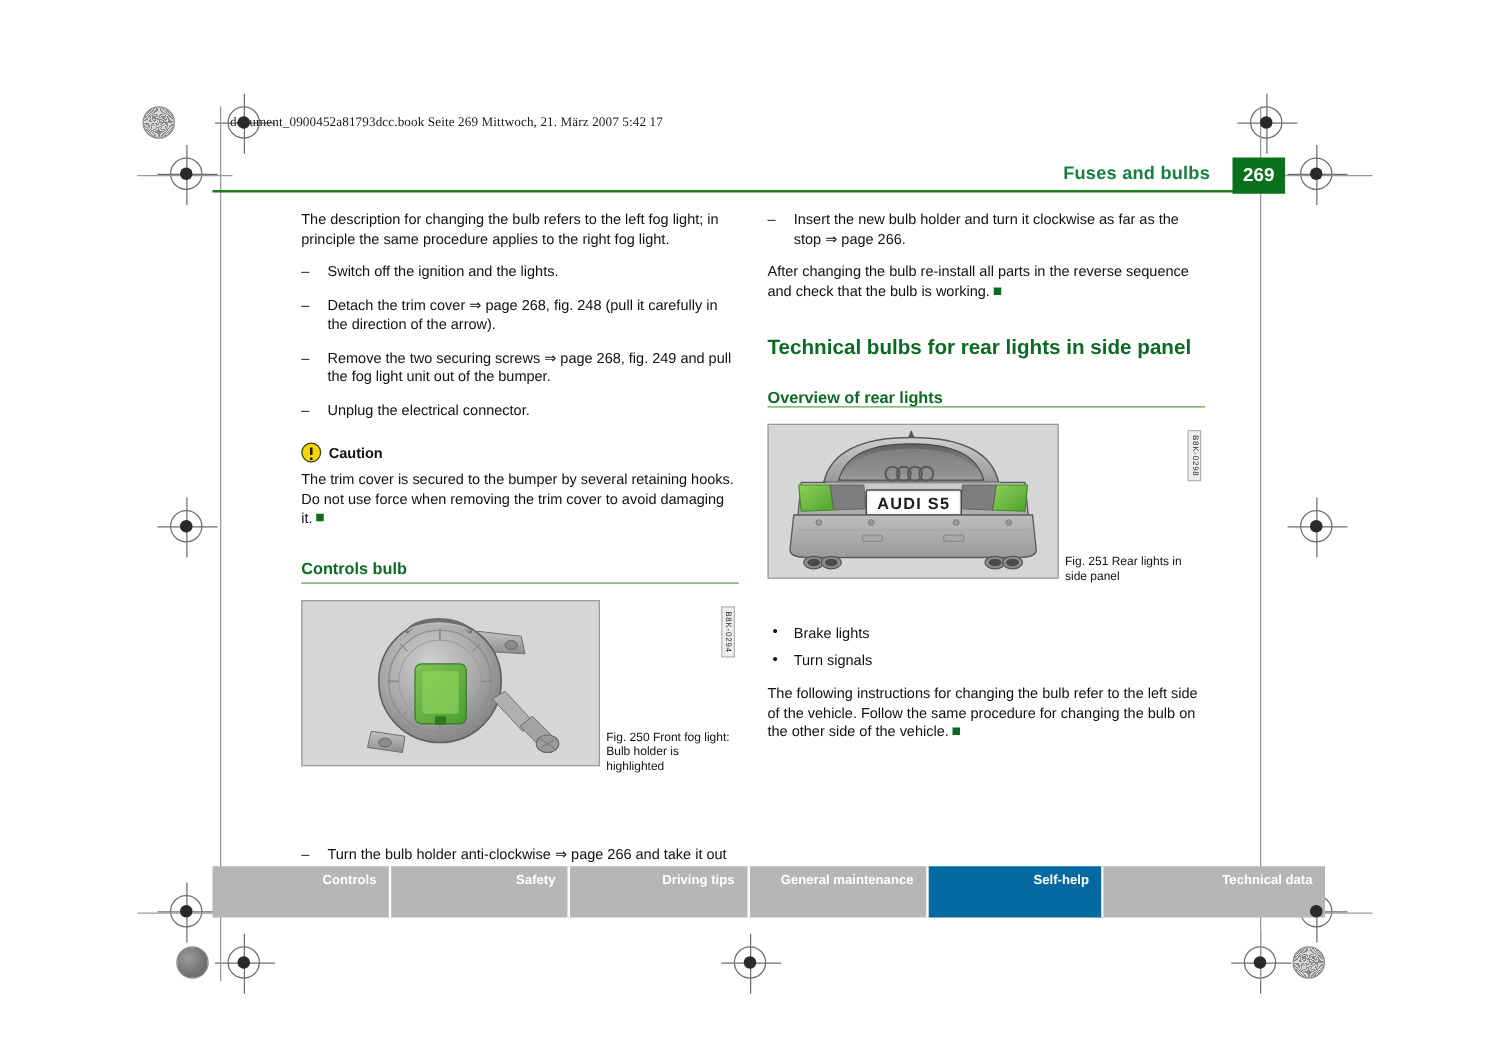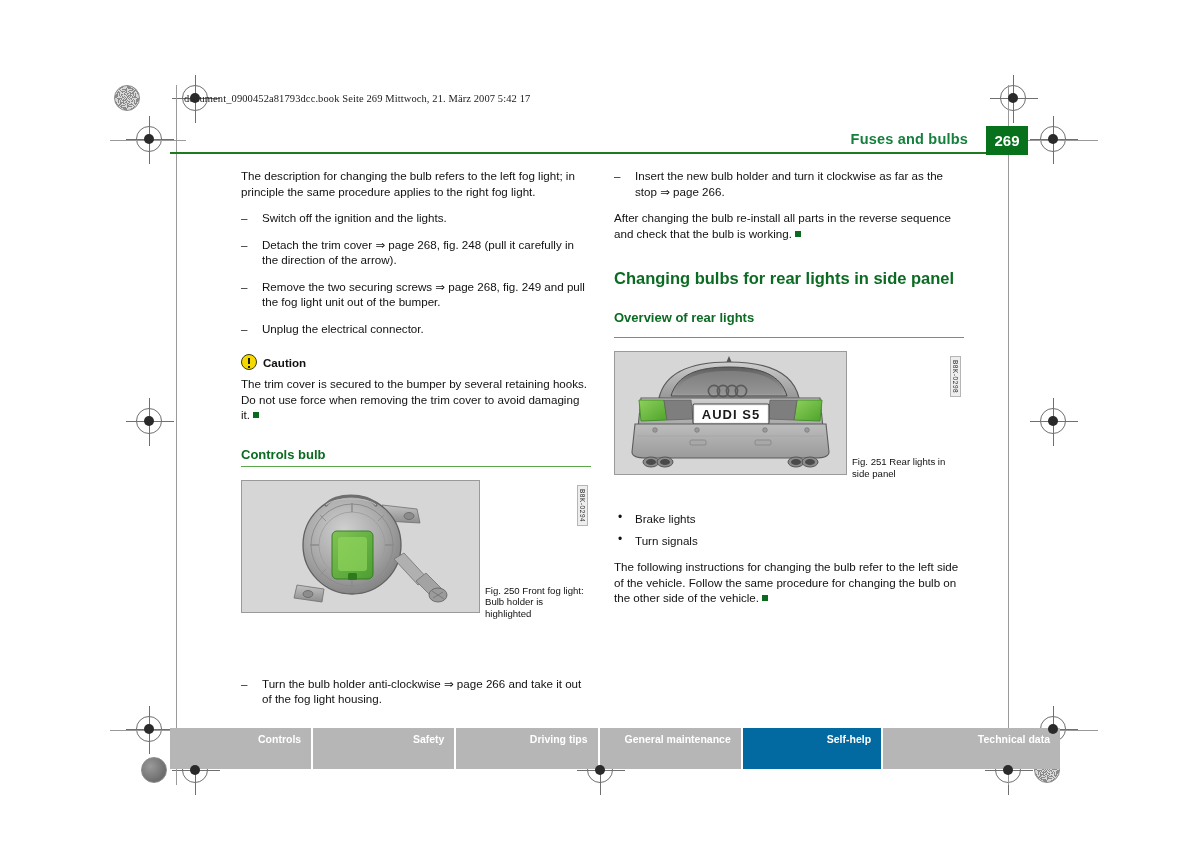--- a/index.html
+++ b/index.html
@@ -192,21 +192,21 @@
     line-height: 20px;
     font-weight: bold;
     color: #0b6b22;
     margin: 27px 0 10px 0;
   }
   h2.sub {
     font-size: 13px;
     font-weight: bold;
     color: #0b6b22;
     margin: 22px 0 4px 0;
-    padding-bottom: 12px;
+    padding-bottom: 0;
   }
   h2.sub.ruled {
     border-bottom: 1.5px solid #5aa84a;
   }
   h3.minor {
     font-size: 13px;
     font-weight: bold;
     color: #0b6b22;
     margin: 24px 0 4px 0;
     padding-bottom: 4px;
@@ -247,21 +247,21 @@
     width: 104px;
   }
   .figcap .num { white-space: nowrap; }
   .cap250 { left: 244px; top: 105px; }
   .cap251 { left: 238px; top: 105px; }
 
   
   .tabbar {
     position: absolute;
     left: 170px;
-    top: 728px;
+    top: 693px;
     width: 890px;
     height: 41px;
     display: flex;
   }
   .tab {
     height: 41px;
     background: #b6b6b6;
     color: #ffffff;
     font-size: 10.5px;
     font-weight: bold;
@@ -428,21 +428,21 @@
 
   <div class="dash-list">
     <div class="dash-item">
       <span class="dash">–</span>
       <span>Insert the new bulb holder and turn it clockwise as far as the stop ⇒ page 266.</span>
     </div>
   </div>
 
   <p><span>After changing the bulb re-install all parts in the reverse sequence and check that the bulb is working.</span><span class="endmark"></span></p>
 
-  <h1 class="sec">Changing bulbs for rear lights in side panel</h1>
+  <h1 class="sec">Technical bulbs for rear lights in side panel</h1>
 
   <h2 class="sub ruled">Overview of rear lights</h2>
 
   <div class="figure">
     <div class="figbox fig251">
       <svg class="art" width="231" height="122" viewBox="0 0 231 122">
         <defs>
           <linearGradient id="body" x1="0" y1="0" x2="0" y2="1">
             <stop offset="0%" stop-color="#cfcfcf"></stop>
             <stop offset="45%" stop-color="#b4b4b4"></stop>

